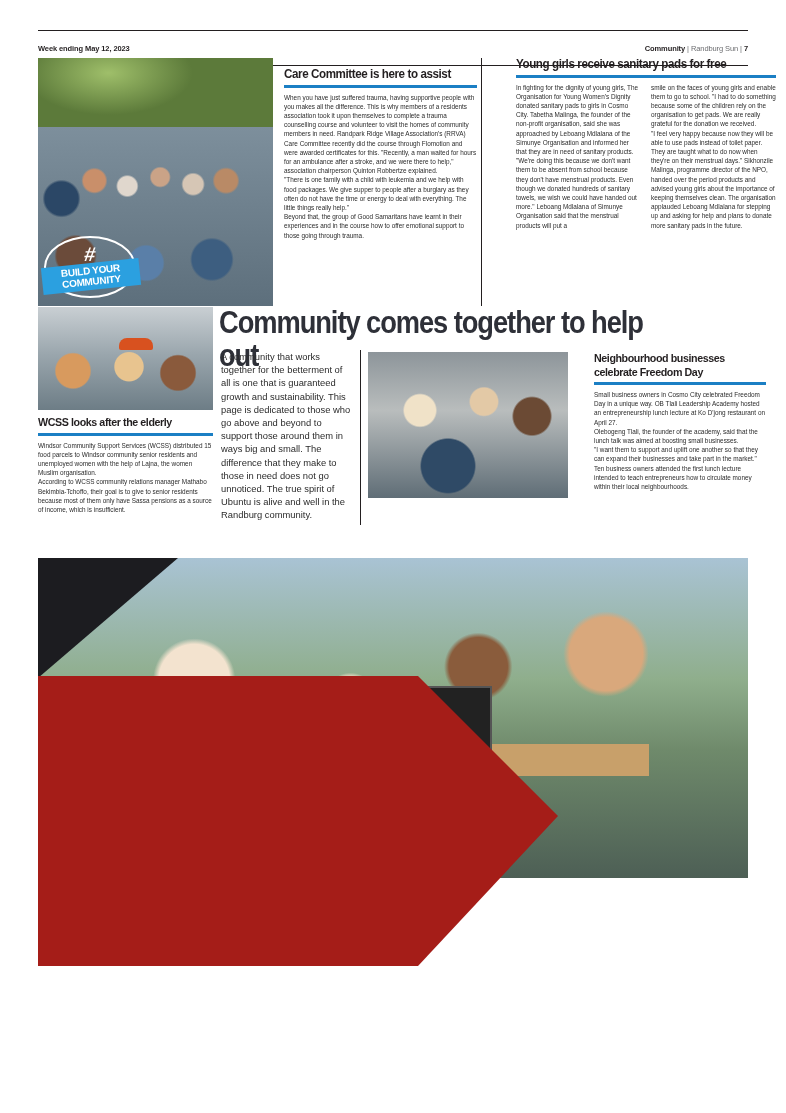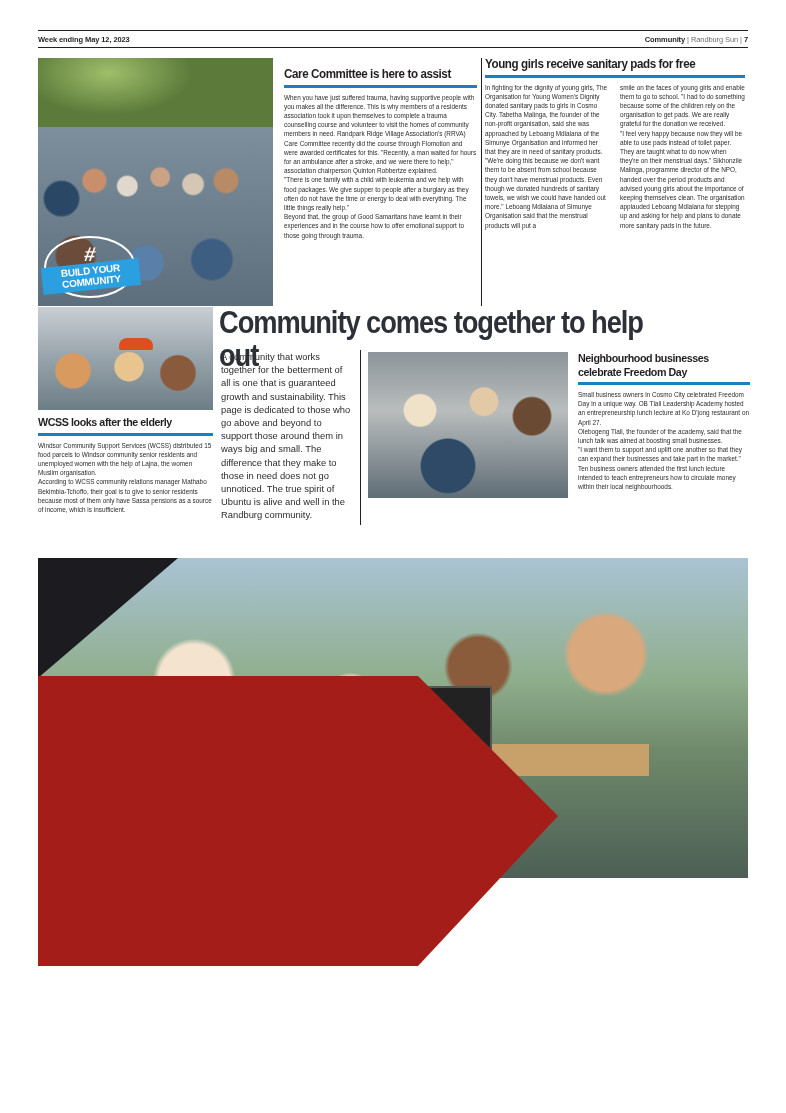--- a/index.html
+++ b/index.html
@@ -7,21 +7,21 @@
     width: 786px; height: 1113px;
     background: #ffffff;
     font-family: "Liberation Sans", sans-serif;
     color: #231f20;
     overflow: hidden;
   }
   .page { position: relative; width: 786px; height: 1113px; background: #fff; }
 
   
   .masthead {
-    position: absolute; left: 38px; top: 30px; width: 710px; height: 18px;
+    position: absolute; left: 38px; top: 30px; width: 710px; height: 36px;
     border-top: 1.5px solid #231f20; border-bottom: 1.5px solid #231f20;
     display: flex; align-items: center; justify-content: space-between;
   }
   .masthead-left { font-size: 7.5px; font-weight: bold; letter-spacing: -0.1px; }
   .masthead-right { font-size: 7.5px; letter-spacing: -0.1px; color: #6d6e71; text-align: right; }
   .masthead-right b { color: #231f20; font-weight: bold; }
 
   
   .body-txt { font-size: 6.4px; line-height: 9.2px; text-align: left; color: #2b2b2b; }
 
@@ -71,21 +71,21 @@
   .badge .bar {
     position:absolute; left:-2px; top:27px; width:98px; padding:3px 6px;
     background:#2ba0e0; transform:rotate(-6deg);
     color:#fff; font-weight:bold; font-size:10px; line-height:10.5px;
     text-align:center; letter-spacing:-0.3px;
   }
 
   #art1 { position: absolute; left: 284px; top: 68px; width: 193px; }
   .vline { position:absolute; width:1px; background:#231f20; }
 
-  #art2 { position: absolute; left: 485px; top: 58px; width: 260px; }
+  #art2 { position: absolute; left: 516px; top: 58px; width: 260px; }
   #art2 .cols { display:flex; gap: 10px; margin-top: 2px; }
   #art2 .cols > div { width: 125px; }
 
   
   .mega {
     position: absolute; left: 219px; top: 306px; width: 532px;
     font-weight: bold; font-size: 31px; line-height: 33px;
     letter-spacing: -1.2px; color: #2e3038;
     transform: scaleX(0.88); transform-origin: left top;
   }
@@ -110,21 +110,21 @@
   #photo3 { left: 368px; top: 352px; width: 200px; height: 146px; }
   #photo3 .sky {
     background:
       radial-gradient(circle at 26% 40%, #f0e2c8 0 9%, transparent 10%),
       radial-gradient(circle at 58% 34%, #e3c9a6 0 9%, transparent 10%),
       radial-gradient(circle at 82% 44%, #6b4a34 0 10%, transparent 11%),
       radial-gradient(circle at 40% 78%, #2f4a66 0 16%, transparent 17%),
       linear-gradient(#8d959a 0%, #b9bdbd 40%, #5f6d76 100%);
   }
 
-  #nbiz { position: absolute; left: 578px; top: 352px; width: 172px; }
+  #nbiz { position: absolute; left: 594px; top: 352px; width: 172px; }
 
   
   .ad { position: absolute; left: 38px; top: 558px; width: 710px; height: 522px;
         background:#fff; overflow:hidden; }
   .ad-photo {
     position:absolute; left:0; top:0; width:710px; height:320px;
     background:
       radial-gradient(circle at 22% 38%, #f3e3cf 0 6%, transparent 7%),
       radial-gradient(circle at 44% 44%, #f0ddc4 0 5%, transparent 6%),
       radial-gradient(circle at 62% 34%, #8a5c3c 0 6%, transparent 7%),

